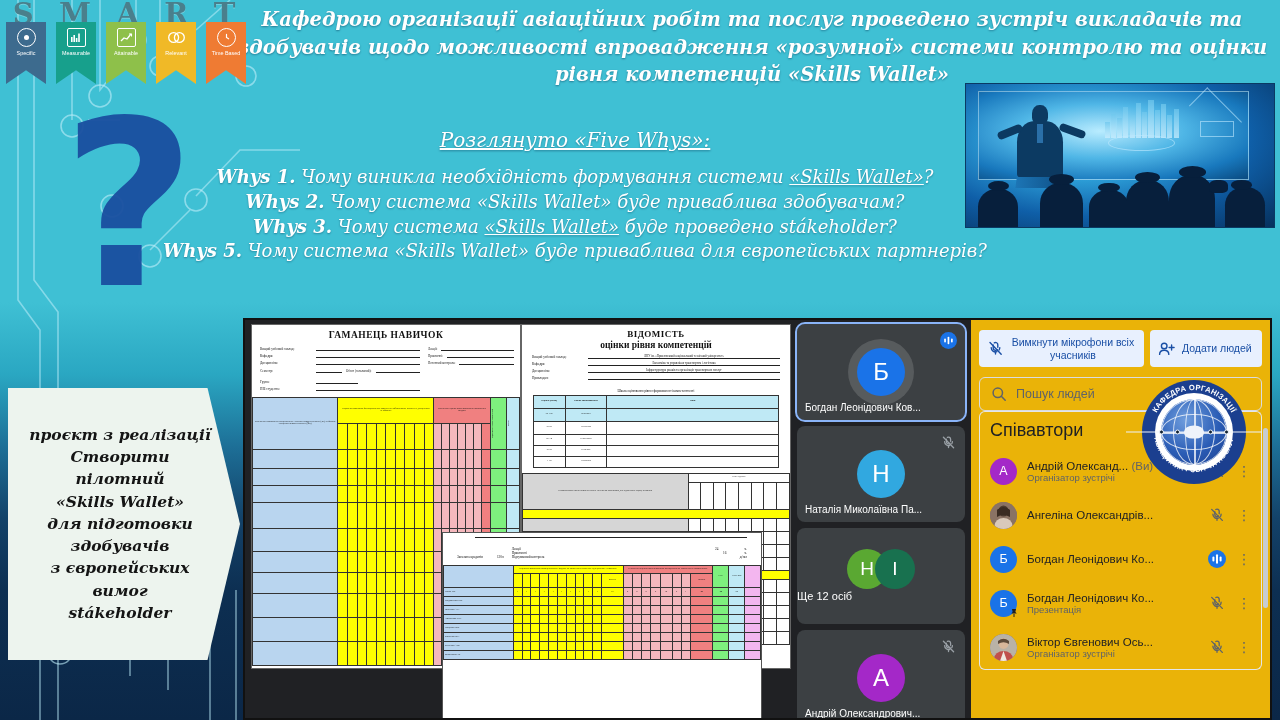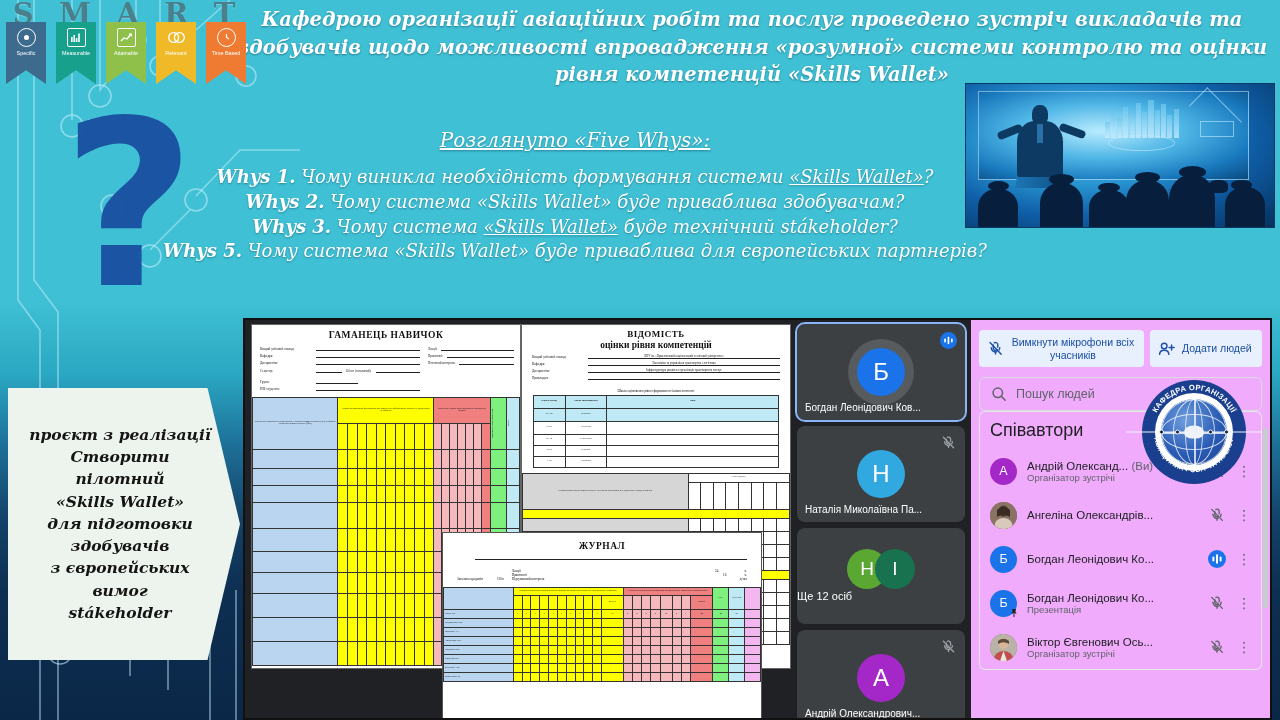--- a/index.html
+++ b/index.html
@@ -256,21 +256,21 @@
     width: 17px; height: 17px; display:flex; align-items:center; justify-content:center;
   }
   .tile .mic.on { background:#1a73e8; border-radius:50%; }
   .pair { display:flex; }
   .pair .av { margin: 0 -6px; }
   .tile .cnt { position:absolute; left:0; right:0; bottom: 22px; text-align:left; color:#fff; font-size:11px; }
 
   
   #people {
     width: 299px; height: 100%;
-    background: #f0abfc; position: relative;
+    background: #eab308; position: relative;
     display: flex; flex-direction: column;
     flex-shrink: 0;
   }
   .pp-actions {
     display: flex; gap: 6px; padding: 10px 8px 6px;
   }
   .pp-btn {
     background: #e8f0fe; border-radius: 4px;
     display: flex; align-items: center; gap: 6px;
     padding: 6px 8px; color: #1a4fa5; font-size: 10.5px;
@@ -498,21 +498,21 @@
   <div class="wh-line">
     <b>Whys 1.</b>
     <span>Чому виникла необхідність формування системи </span><span class="u">«Skills  Wallet»</span><span>?</span>
   </div>
   <div class="wh-line">
     <b>Whys 2.</b>
     <span>Чому система «Skills Wallet» буде приваблива здобувачам?</span>
   </div>
   <div class="wh-line">
     <b>Whys 3.</b>
-    <span>Чому система </span><span class="u">«Skills Wallet»</span><span> буде технічний  stákeholder?</span>
+    <span>Чому система </span><span class="u">«Skills Wallet»</span><span> буде проведено  stákeholder?</span>
   </div>
   <div class="wh-line">
     <b>Whys 5.</b>
     <span>Чому система «Skills Wallet» буде приваблива  для  європейських  партнерів?</span>
   </div>
 </div>
 
 <div id="callout">
   <div class="ctext">
     <div>проєкт з реалізації</div>
@@ -1040,21 +1040,20 @@
               <td></td>
               <td></td>
               <td></td>
               <td></td>
             </tr>
       </tbody>
         </table>
     </div>
 
     <div class="doc" id="doc3">
-      <div class="doc-title">ЖУРНАЛ</div>
       <div style="padding:0 14px 3px;">
           <div class="fld" style="padding:0">
             <span class="lbl" style="width:14px"></span>
             <span class="ln"></span>
           </div>
         </div>
       <div style="display:flex; padding:4px 14px 6px; font-size:3.4px; gap:8px;">
         <div style="display:flex; gap:14px; align-items:flex-end;">
           <span>Загальна кредитів</span>
           <span>120ч</span>

